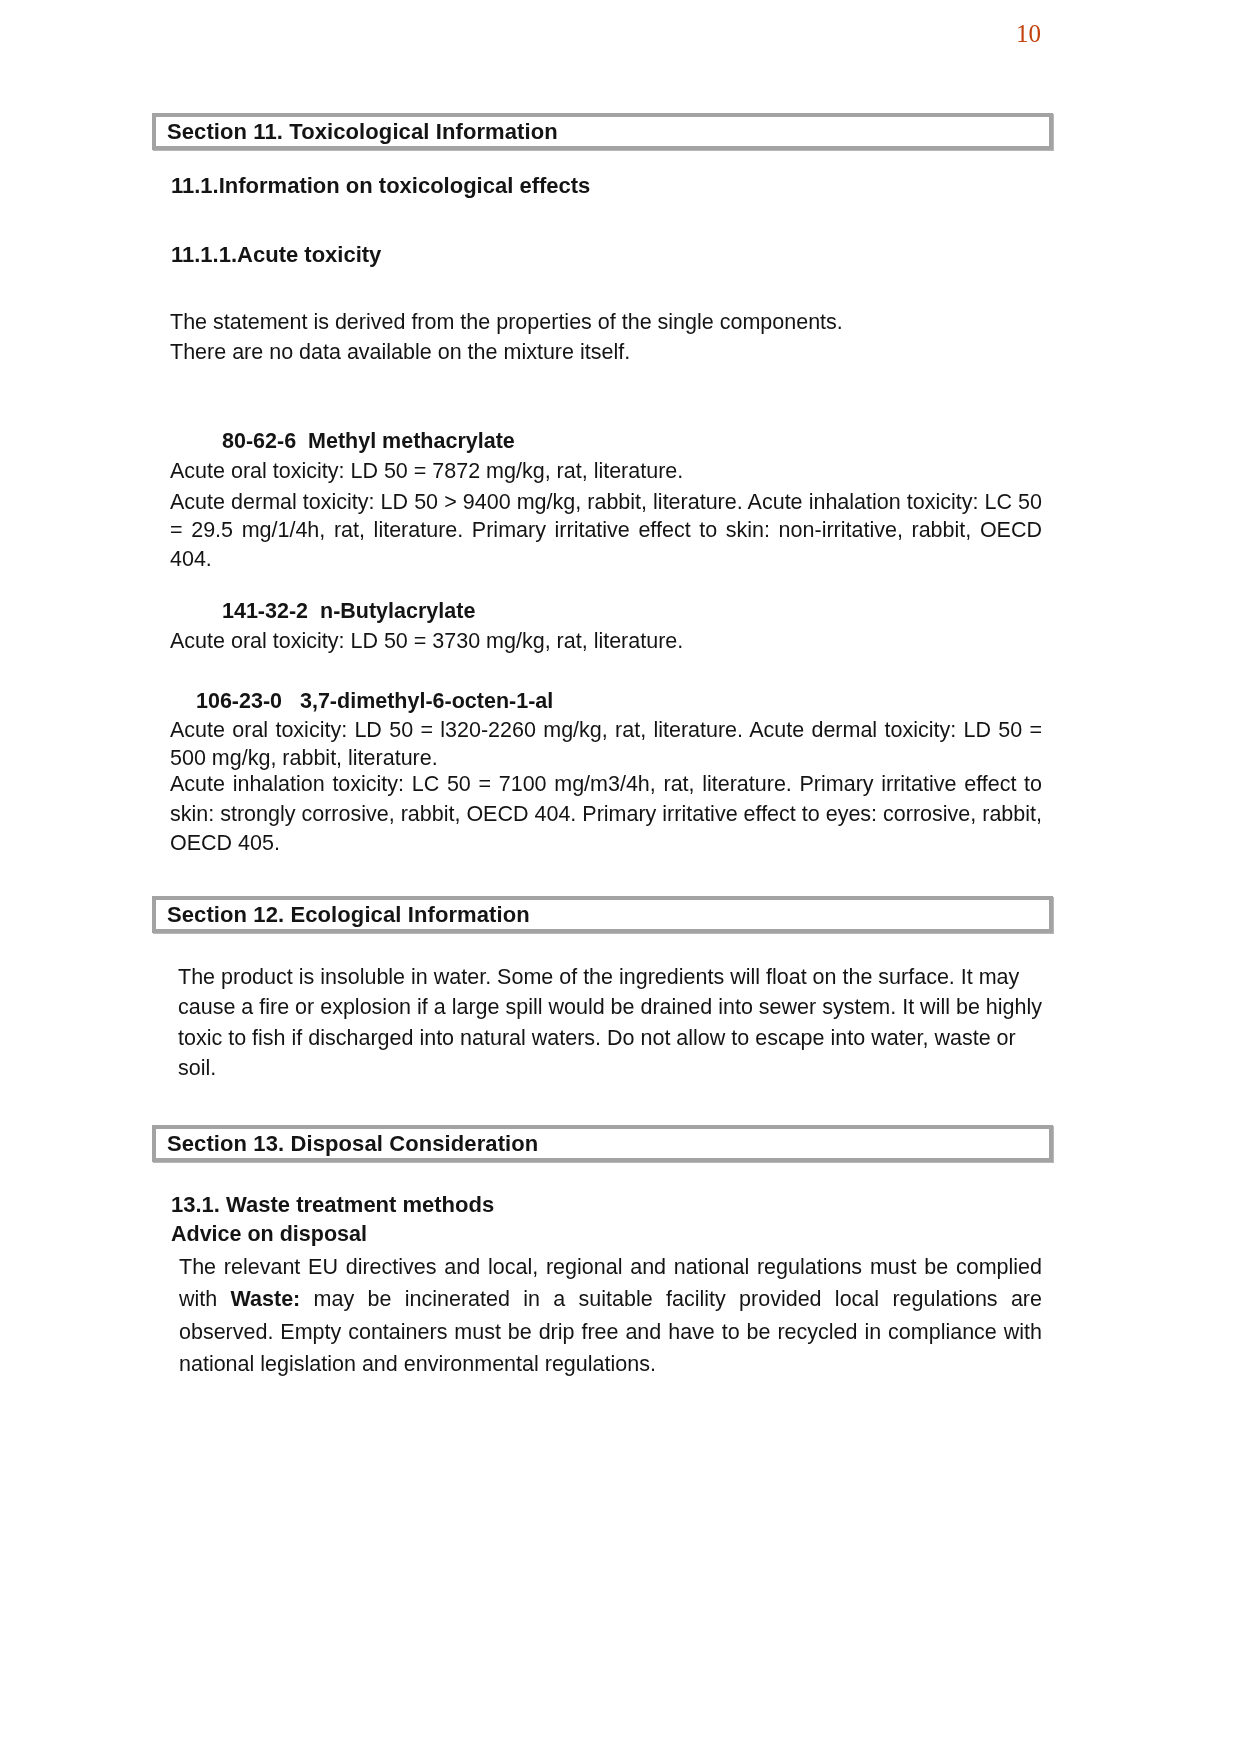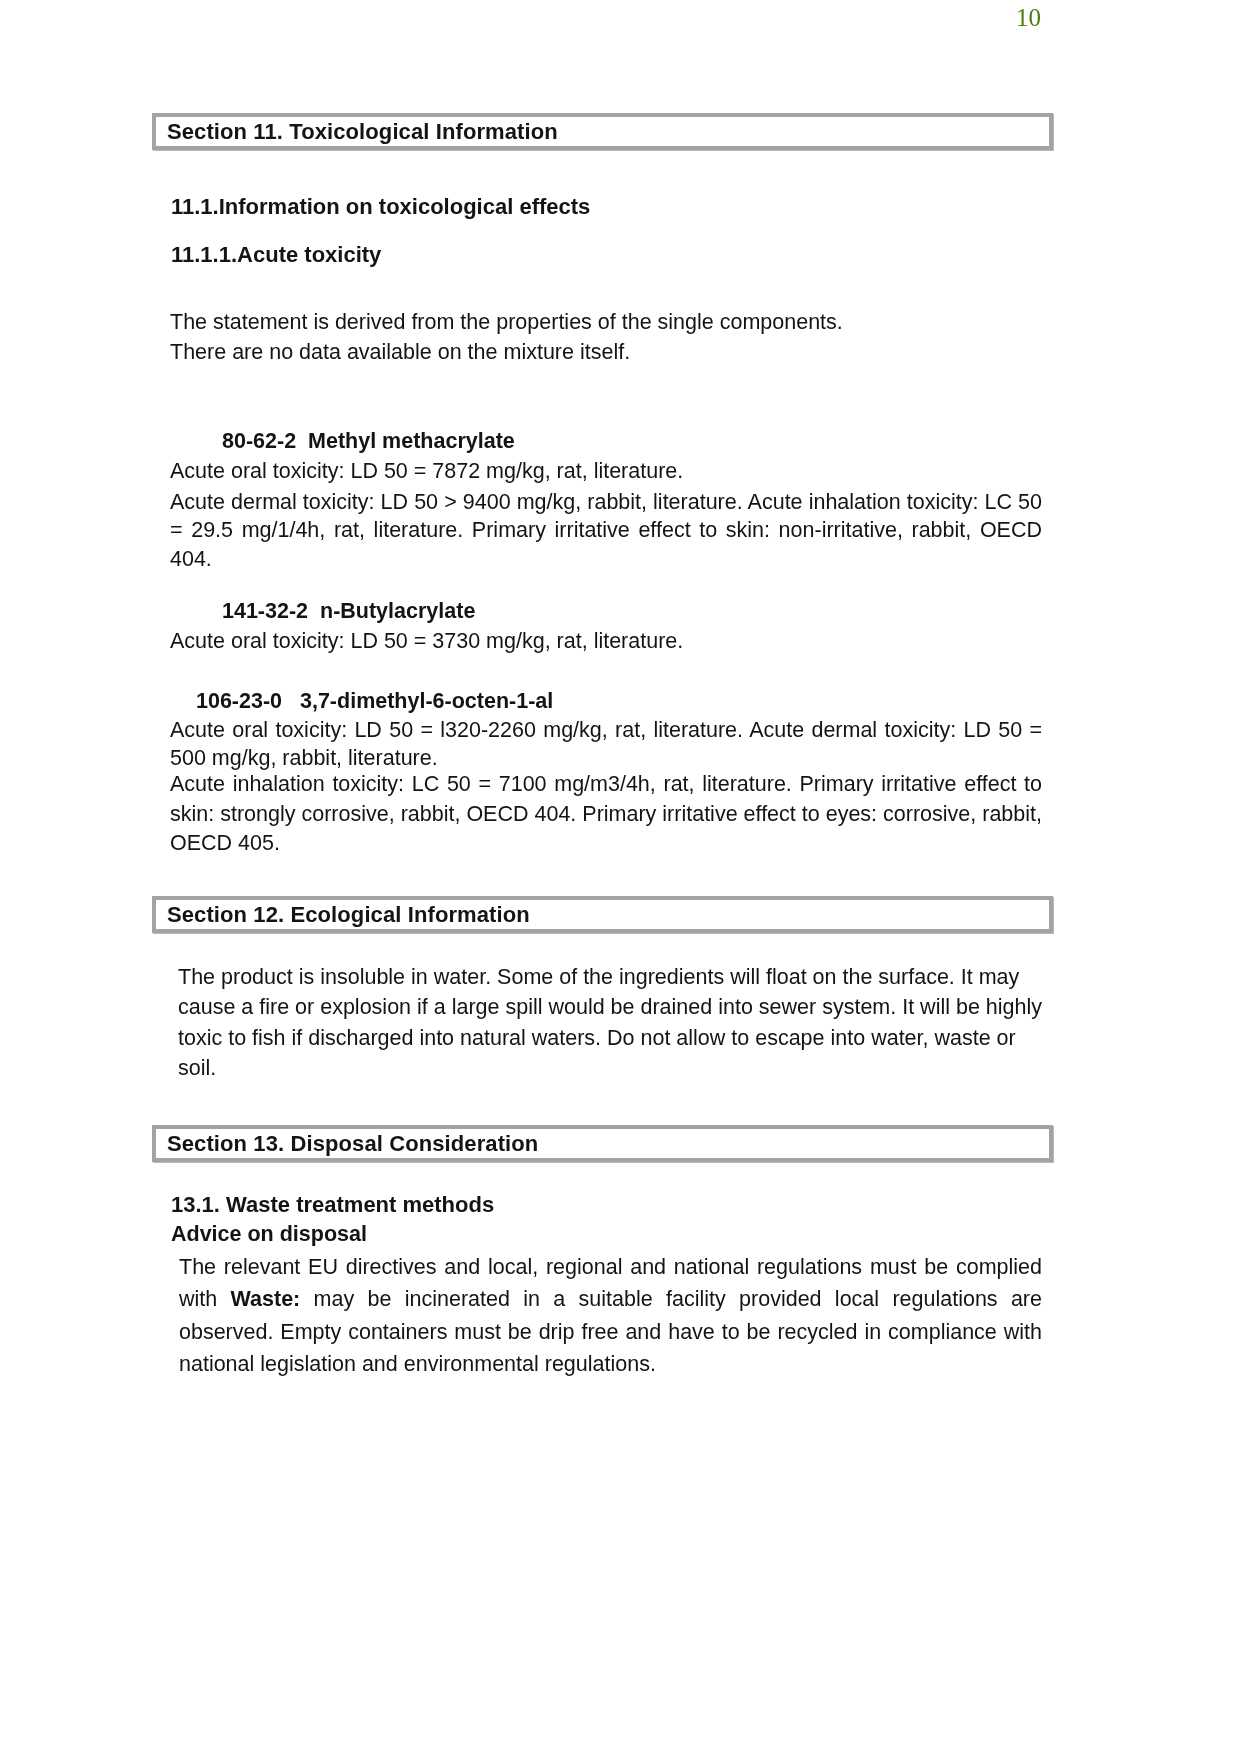--- a/index.html
+++ b/index.html
@@ -11,25 +11,25 @@
     position: relative;
     width: 1240px;
     height: 1755px;
     background: #ffffff;
     font-family: "Liberation Sans", "DejaVu Sans", sans-serif;
     color: #141414;
     overflow: hidden;
   }
   .abs { position: absolute; }
   .pagenum {
-    top: 4px;
+    top: 20px;
     left: 1016px;
     font-family: "Liberation Serif", "DejaVu Serif", serif;
     font-size: 25px;
-    color: #4d7c0f;
+    color: #c2410c;
   }
   .section-box {
     left: 152px;
     width: 901px;
     height: 37px;
     border: 4px solid #a3a3a3;
     box-sizing: border-box;
     display: flex;
     align-items: center;
     padding-left: 11px;
@@ -71,30 +71,30 @@
 <body>
 
 <div class="page">
 
   <div class="abs pagenum">10</div>
 
   <div class="abs section-box" style="top:113px;">
     <span class="title">Section 11. Toxicological Information</span>
   </div>
 
-  <div class="abs h-bold" style="top:194px; left:171px;">11.1.Information on toxicological effects</div>
+  <div class="abs h-bold" style="top:173px; left:171px;">11.1.Information on toxicological effects</div>
 
   <div class="abs h-bold" style="top:242px; left:171px;">11.1.1.Acute toxicity</div>
 
   <div class="abs body-text" style="top:307px; left:170px;">
     <p>The statement is derived from the properties of the single components.</p>
     <p>There are no data available on the mixture itself.</p>
   </div>
 
-  <div class="abs comp-name" style="top:429px; left:222px;">80-62-2  Methyl methacrylate</div>
+  <div class="abs comp-name" style="top:429px; left:222px;">80-62-6  Methyl methacrylate</div>
   <div class="abs line" style="top:459px; left:170px;">Acute oral toxicity: LD 50 = 7872 mg/kg, rat, literature.</div>
   <div class="abs just" style="top:488px; left:170px; width:872px; line-height:28.4px;">Acute dermal toxicity: LD 50 &gt; 9400 mg/kg, rabbit, literature. Acute inhalation toxicity: LC 50 = 29.5 mg/1/4h, rat, literature. Primary irritative effect to skin: non-irritative, rabbit, OECD 404.</div>
 
   <div class="abs comp-name" style="top:599px; left:222px;">141-32-2  n-Butylacrylate</div>
   <div class="abs line" style="top:629px; left:170px;">Acute oral toxicity: LD 50 = 3730 mg/kg, rat, literature.</div>
 
   <div class="abs comp-name" style="top:689px; left:196px;">106-23-0   3,7-dimethyl-6-octen-1-al</div>
   <div class="abs just" style="top:716px; left:170px; width:872px; line-height:28px;">Acute oral toxicity: LD 50 = l320-2260 mg/kg, rat, literature. Acute dermal toxicity: LD 50 = 500 mg/kg, rabbit, literature.</div>
   <div class="abs just" style="top:770px; left:170px; width:872px; line-height:29.5px;">Acute inhalation toxicity: LC 50 = 7100 mg/m3/4h, rat, literature. Primary irritative effect to skin: strongly corrosive, rabbit, OECD 404. Primary irritative effect to eyes: corrosive, rabbit, OECD 405.</div>
 

